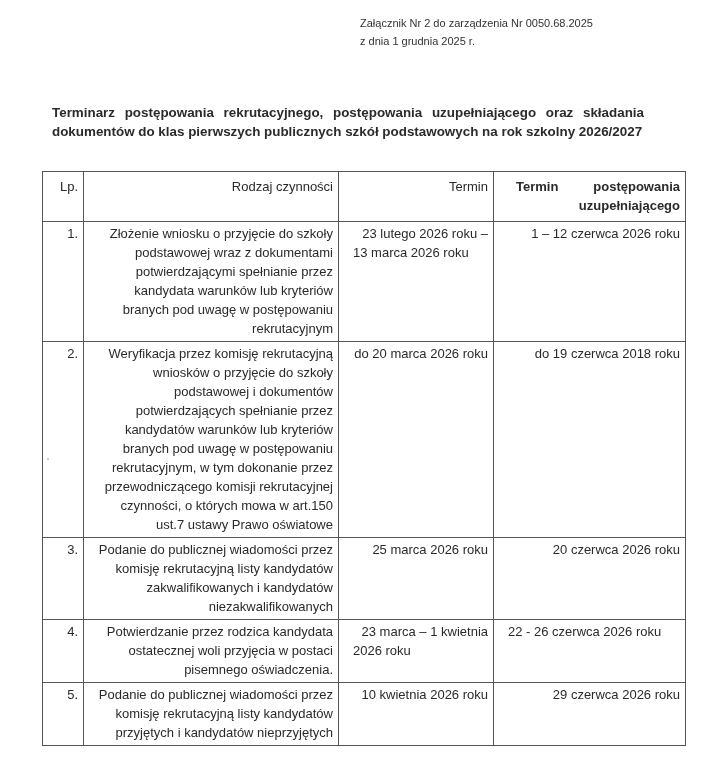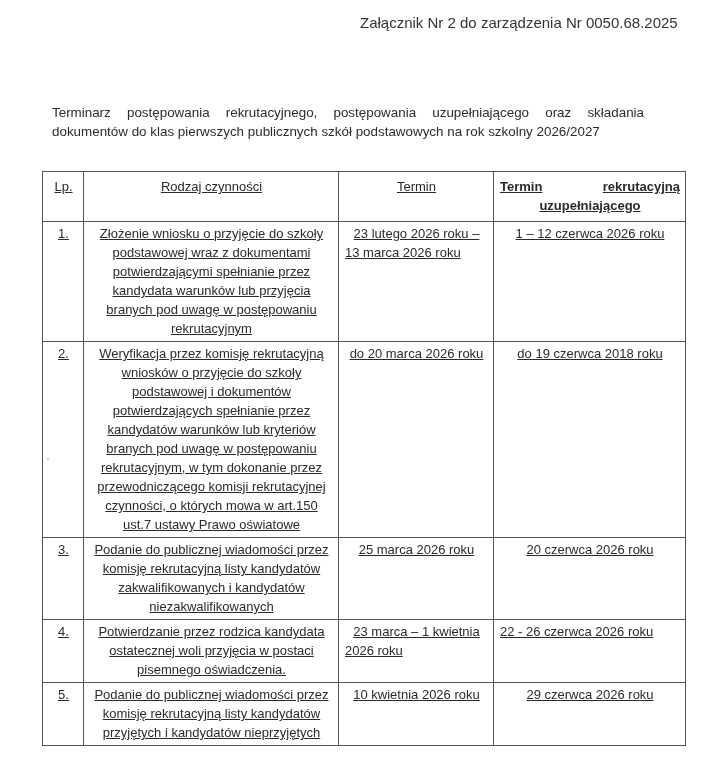--- a/index.html
+++ b/index.html
@@ -3,87 +3,88 @@
 <meta charset="utf-8">
 <style>
   html, body { margin: 0; padding: 0; background: #ffffff; }
   body {
     width: 705px; height: 761px; position: relative; overflow: hidden;
     font-family: "Liberation Sans", "DejaVu Sans", sans-serif;
     color: #2a2a2a;
   }
   .annex {
     position: absolute; left: 360px; top: 14px;
-    font-size: 15px; line-height: 18px; color: #333;
+    font-size: 11px; line-height: 18px; color: #333;
   }
   .annex div { white-space: nowrap; }
   .title {
     position: absolute; left: 52px; top: 103px; width: 592px;
-    font-size: 13.4px; font-weight: normal; line-height: 19px; color: #2b2b2b;
+    font-size: 13.4px; font-weight: bold; line-height: 19px; color: #2b2b2b;
     text-align: justify; text-align-last: left;
   }
   table.sched {
     position: absolute; left: 42px; top: 171px;
     border-collapse: collapse; table-layout: fixed;
     width: 643px; font-size: 13px; line-height: 19px; color: #2a2a2a;
   }
   table.sched td, table.sched th {
-    border: 1px solid #555; vertical-align: top; padding: 2px 5px 3px 6px;
-    text-align: center; font-weight: normal; text-decoration: underline;
+    border: 1px solid #555; vertical-align: top; padding: 2px 5px 3px 14px;
+    text-align: right; font-weight: normal;
   }
   table.sched th { padding-top: 5px; padding-bottom: 6px; }
   col.c-lp { width: 41px; }
   col.c-act { width: 255px; }
   col.c-term { width: 155px; }
   col.c-sup { width: 192px; }
   .just { text-align: justify; text-align-last: left; }
   .nowrap { white-space: nowrap; margin-top: 41px; }
   .hdr-sup { font-weight: normal; }
   .hdr-sup .l1 { display: flex; justify-content: space-between; }
   .hdr-sup .l2 { font-weight: bold; }
-  .b { font-weight: bold; }
+  .b { font-weight: bold; margin-left: 8px; }
   .dot {
     position: absolute; left: 47px; top: 458px; width: 2px; height: 2px;
     background: #bbb; border-radius: 50%;
   }
 </style>
 </head>
 <body>
 
 <div class="annex">
   <div>Załącznik Nr 2 do zarządzenia Nr 0050.68.2025</div>
+  <div>z dnia 1 grudnia 2025 r.</div>
 </div>
 
 <div class="title">Terminarz postępowania rekrutacyjnego, postępowania uzupełniającego oraz składania dokumentów do klas pierwszych publicznych szkół podstawowych na rok szkolny 2026/2027</div>
 
 <table class="sched">
   <colgroup>
     <col class="c-lp">
       <col class="c-act">
       <col class="c-term">
       <col class="c-sup">
   </colgroup>
   <thead>
     <tr>
       <th>Lp.</th>
       <th>Rodzaj czynności</th>
       <th class="b">Termin</th>
       <th class="hdr-sup">
         <div class="l1 b">
           <span>Termin</span>
-          <span>rekrutacyjną</span>
+          <span>postępowania</span>
         </div>
         <div class="l2">uzupełniającego</div>
       </th>
     </tr>
   </thead>
   <tbody>
     <tr>
       <td>1.</td>
-      <td>Złożenie wniosku o przyjęcie do szkoły podstawowej wraz z dokumentami potwierdzającymi spełnianie przez kandydata warunków lub przyjęcia branych pod uwagę w postępowaniu rekrutacyjnym</td>
+      <td>Złożenie wniosku o przyjęcie do szkoły podstawowej wraz z dokumentami potwierdzającymi spełnianie przez kandydata warunków lub kryteriów branych pod uwagę w postępowaniu rekrutacyjnym</td>
       <td class="just">23 lutego 2026 roku – 13 marca 2026 roku</td>
       <td class="nowrap">1 – 12 czerwca 2026 roku</td>
     </tr>
     <tr>
       <td>2.</td>
       <td>Weryfikacja przez komisję rekrutacyjną wniosków o przyjęcie do szkoły podstawowej i dokumentów potwierdzających spełnianie przez kandydatów warunków lub kryteriów branych pod uwagę w postępowaniu rekrutacyjnym, w tym dokonanie przez przewodniczącego komisji rekrutacyjnej czynności, o których mowa w art.150 ust.7 ustawy Prawo oświatowe</td>
       <td>do 20 marca 2026 roku</td>
       <td class="nowrap">do 19 czerwca 2018 roku</td>
     </tr>
     <tr>

